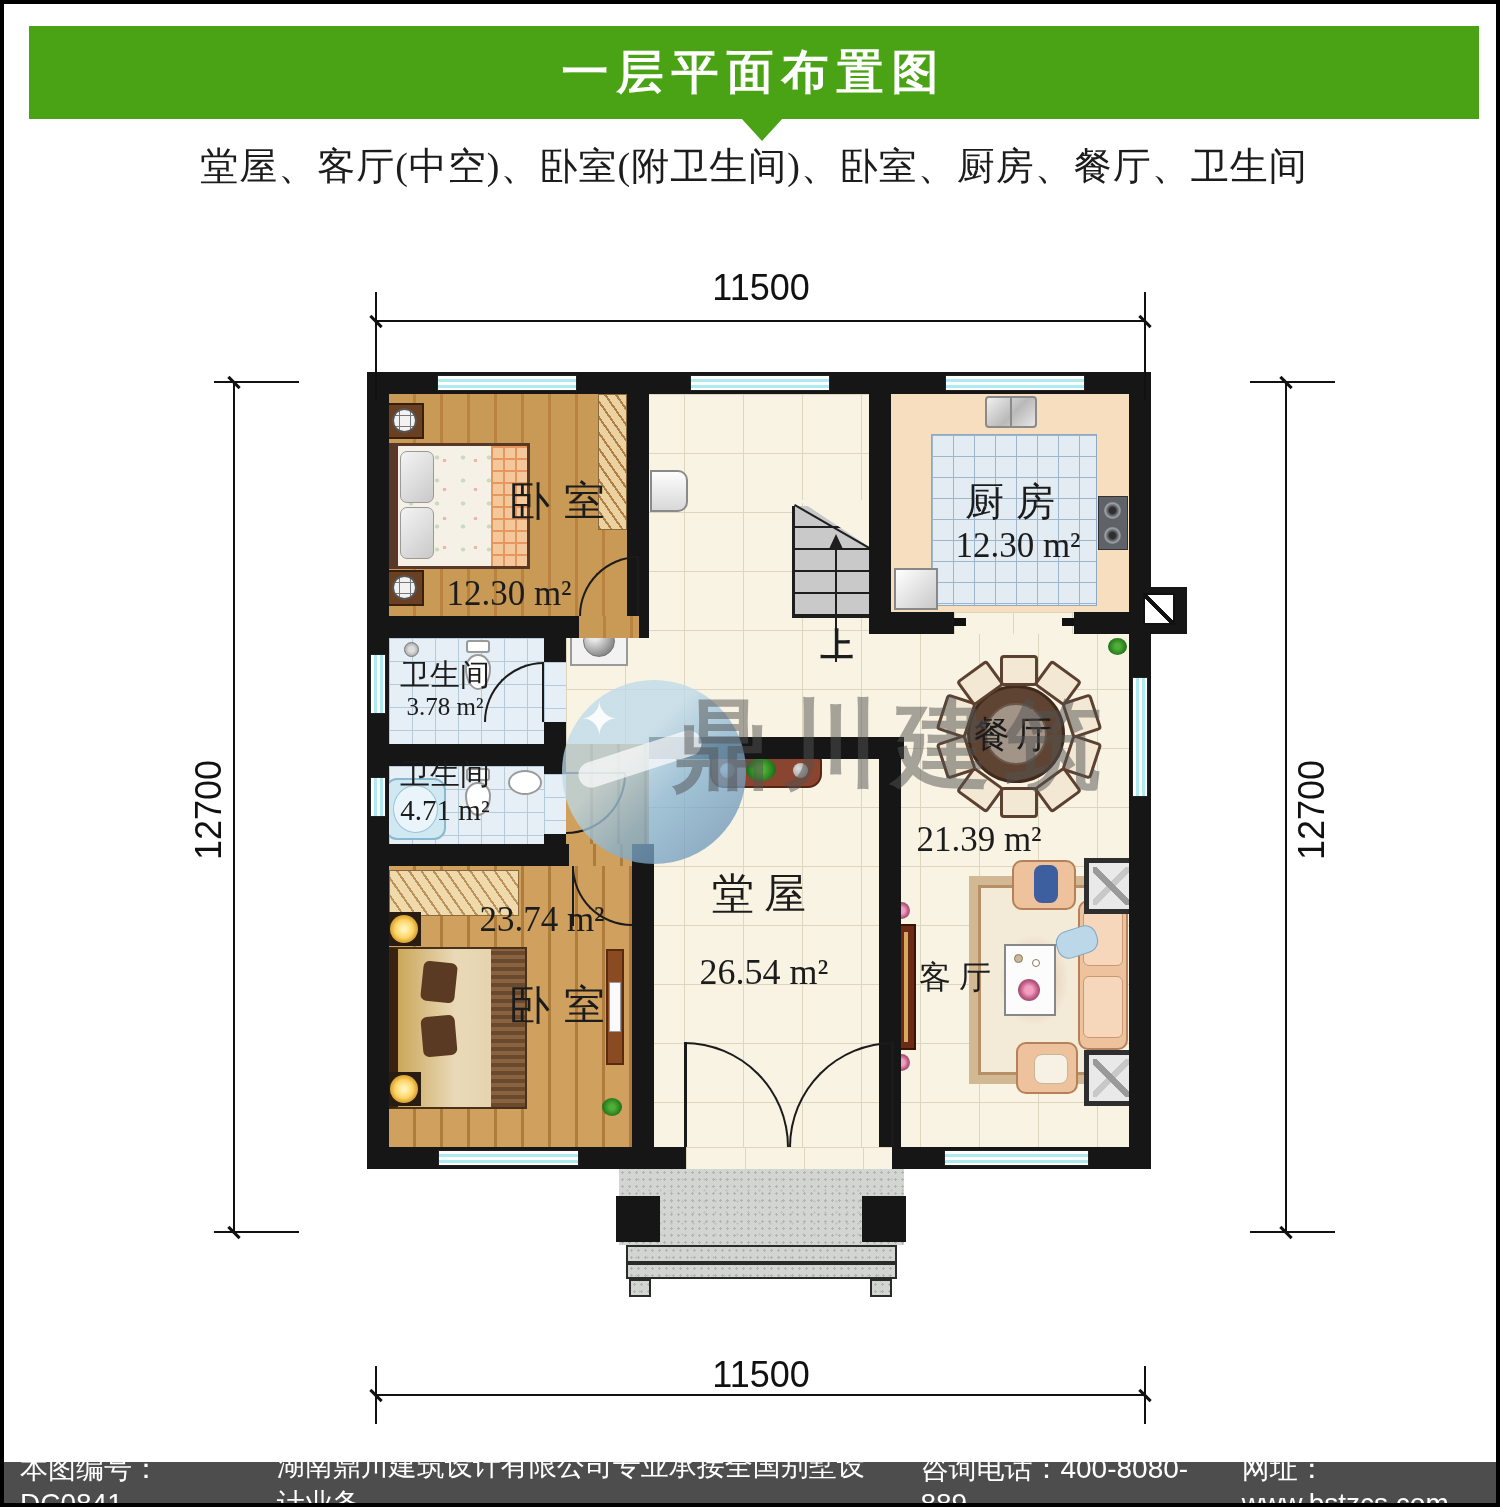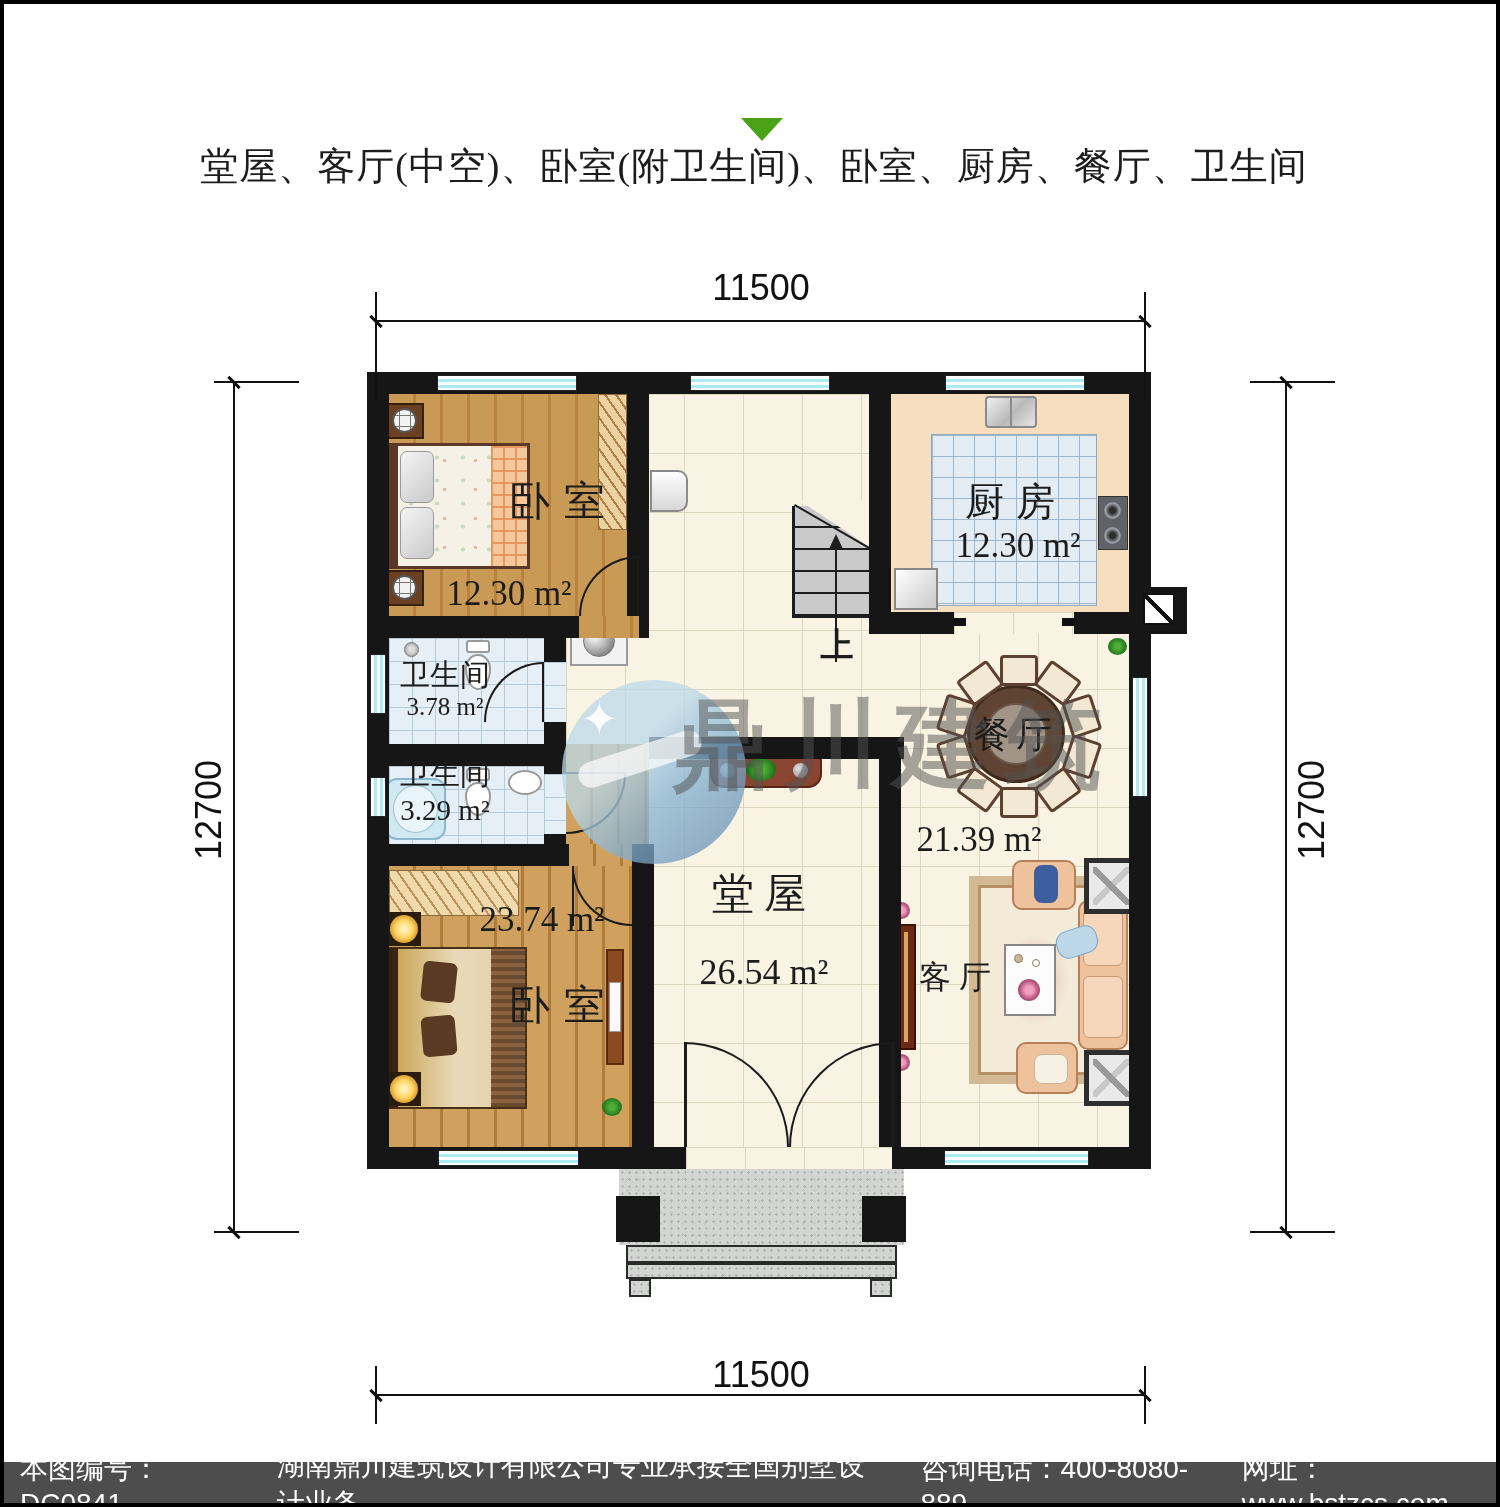--- a/index.html
+++ b/index.html
@@ -31,20 +31,23 @@
   .stool{position:absolute;width:44px;height:46px;background:#e9e9e9;border:5px solid #2e2e2e;}
   .stool:before{content:"";position:absolute;inset:4px;background:linear-gradient(45deg,transparent 44%,#9a9a9a 44% 56%,transparent 56%),linear-gradient(-45deg,transparent 44%,#c8c8c8 44% 56%,transparent 56%);}
   .plant{border-radius:50%;background:radial-gradient(circle,#4fae35 20%,#1e7019 75%);}
   .flower{border-radius:50%;background:radial-gradient(circle,#f3a0c0 25%,#b8517e 60%,#3f7a2e 100%);}
 </style>
 </head>
 <body>
 
 <div id="canvas">
 
+  <div class="a" style="left:25px;top:22px;width:1450px;height:93px;background:#4aa314;display:flex;align-items:center;justify-content:center;">
+    <div style="color:#fff;font-size:47px;font-weight:bold;letter-spacing:8px;">一层平面布置图</div>
+  </div>
   <div class="a" style="left:737px;top:114px;width:0;height:0;border-left:21px solid transparent;border-right:21px solid transparent;border-top:23px solid #4aa314;"></div>
   <div class="a rl" style="left:0;top:143px;width:1500px;font-size:38px;letter-spacing:1px;">堂屋、客厅(中空)、卧室(附卫生间)、卧室、厨房、餐厅、卫生间</div>
 
   <div class="a dline z5" style="left:372px;top:316px;width:770px;height:2px;"></div>
   <div class="a dline z5" style="left:371px;top:288px;width:2px;height:108px;"></div>
   <div class="a dline z5" style="left:1140px;top:288px;width:2px;height:108px;"></div>
   <div class="a tick z5" style="left:364px;top:316px;width:16px;height:3px;"></div>
   <div class="a tick z5" style="left:1133px;top:316px;width:16px;height:3px;"></div>
   <div class="a dim z5" style="left:687px;top:263px;width:140px;font-size:36px;">11500</div>
 
@@ -226,21 +229,21 @@
   <div class="a arc z4" style="left:680px;top:1038px;width:105px;height:105px;border-left:none;border-bottom:none;border-top-right-radius:100% 100%;"></div>
   <div class="a arc z4" style="left:785px;top:1038px;width:105px;height:105px;border-right:none;border-bottom:none;border-top-left-radius:100% 100%;"></div>
   <div class="a z4" style="left:680px;top:1038px;width:3px;height:105px;background:#1b1b1b;"></div>
   <div class="a z4" style="left:887px;top:1038px;width:3px;height:105px;background:#1b1b1b;"></div>
 
   <div class="a rl z5" style="left:480px;top:476px;width:160px;font-size:41px;letter-spacing:14px;">卧室</div>
   <div class="a rl z5" style="left:415px;top:572px;width:180px;font-size:35px;">12.30 m²</div>
   <div class="a rl z5" style="left:386px;top:655px;width:110px;font-size:30px;">卫生间</div>
   <div class="a rl z5" style="left:386px;top:690px;width:110px;font-size:25px;">3.78 m²</div>
   <div class="a rl z5" style="left:386px;top:754px;width:110px;font-size:30px;">卫生间</div>
-  <div class="a rl z5" style="left:386px;top:791px;width:110px;font-size:29px;">3.29 m²</div>
+  <div class="a rl z5" style="left:386px;top:791px;width:110px;font-size:29px;">4.71 m²</div>
   <div class="a rl z5" style="left:448px;top:898px;width:180px;font-size:35px;">23.74 m²</div>
   <div class="a rl z5" style="left:480px;top:980px;width:160px;font-size:41px;letter-spacing:14px;">卧室</div>
   <div class="a rl z5" style="left:932px;top:478px;width:160px;font-size:39px;letter-spacing:12px;">厨房</div>
   <div class="a rl z5" style="left:924px;top:524px;width:180px;font-size:35px;">12.30 m²</div>
   <div class="a rl z5" style="left:932px;top:712px;width:160px;font-size:37px;letter-spacing:6px;">餐厅</div>
   <div class="a rl z5" style="left:885px;top:818px;width:180px;font-size:35px;">21.39 m²</div>
   <div class="a rl z5" style="left:680px;top:868px;width:160px;font-size:42px;letter-spacing:10px;">堂屋</div>
   <div class="a rl z5" style="left:670px;top:950px;width:180px;font-size:36px;">26.54 m²</div>
   <div class="a rl z5" style="left:875px;top:957px;width:160px;font-size:32px;letter-spacing:8px;">客厅</div>
   <div class="a rl z5" style="left:813px;top:624px;width:40px;font-size:33px;font-weight:bold;">上</div>

